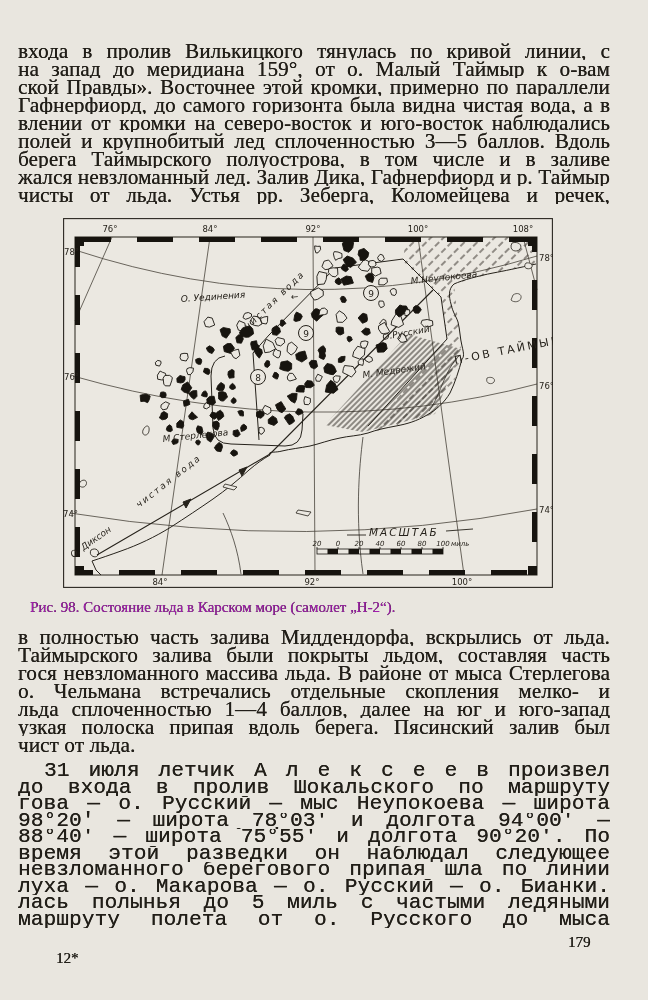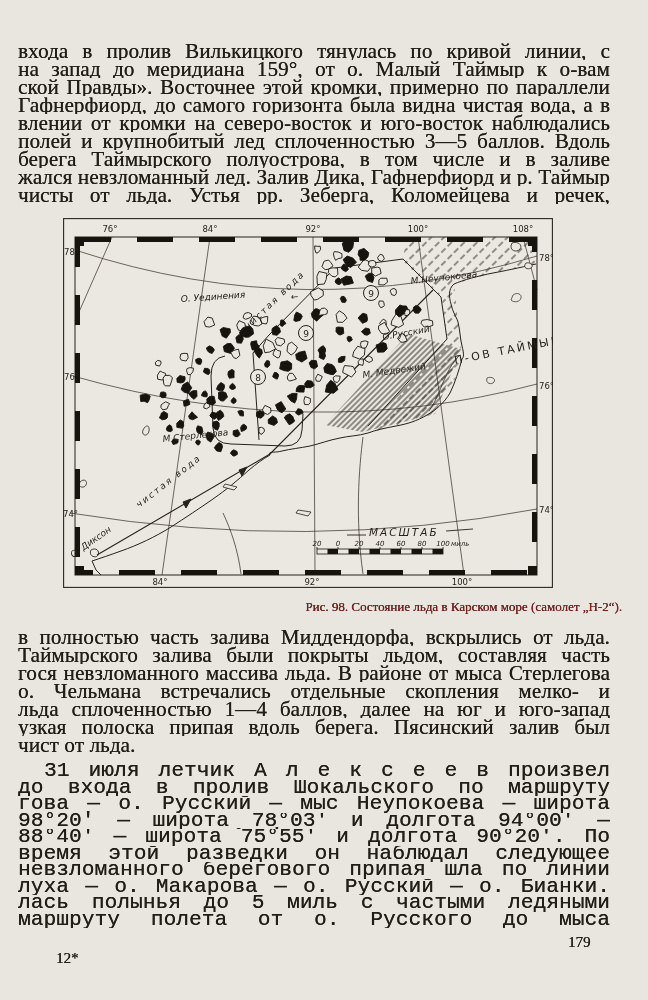--- a/index.html
+++ b/index.html
@@ -24,21 +24,21 @@
     white-space:normal;
     height:18px;
     line-height:18px;
     overflow:hidden;
   }
   #para3 .line{height:16.5px;line-height:16.5px;font-family:Liberation Mono, monospace;}
   .para .line.last{text-align-last:left;}
   #para3 .line:first-child{text-indent:26px;}
   #caption{
     position:absolute;left:30px;width:592px;top:599px;
-    text-align:right;font-size:13px;color:#7f1d1d;
+    text-align:left;font-size:15px;color:#a21caf;
     text-shadow:0.2px 0 0 #241f19;
   }
   #map-figure{position:absolute;left:63px;top:218px;}
   .footer-num{
     position:absolute;font-size:15px;color:#211e18;
     text-shadow:0.25px 0 0 #211e18;
   }
   #footer-left{left:56px;top:922px;margin-top:28px;}
   #footer-right{left:568px;top:934px;}
   

